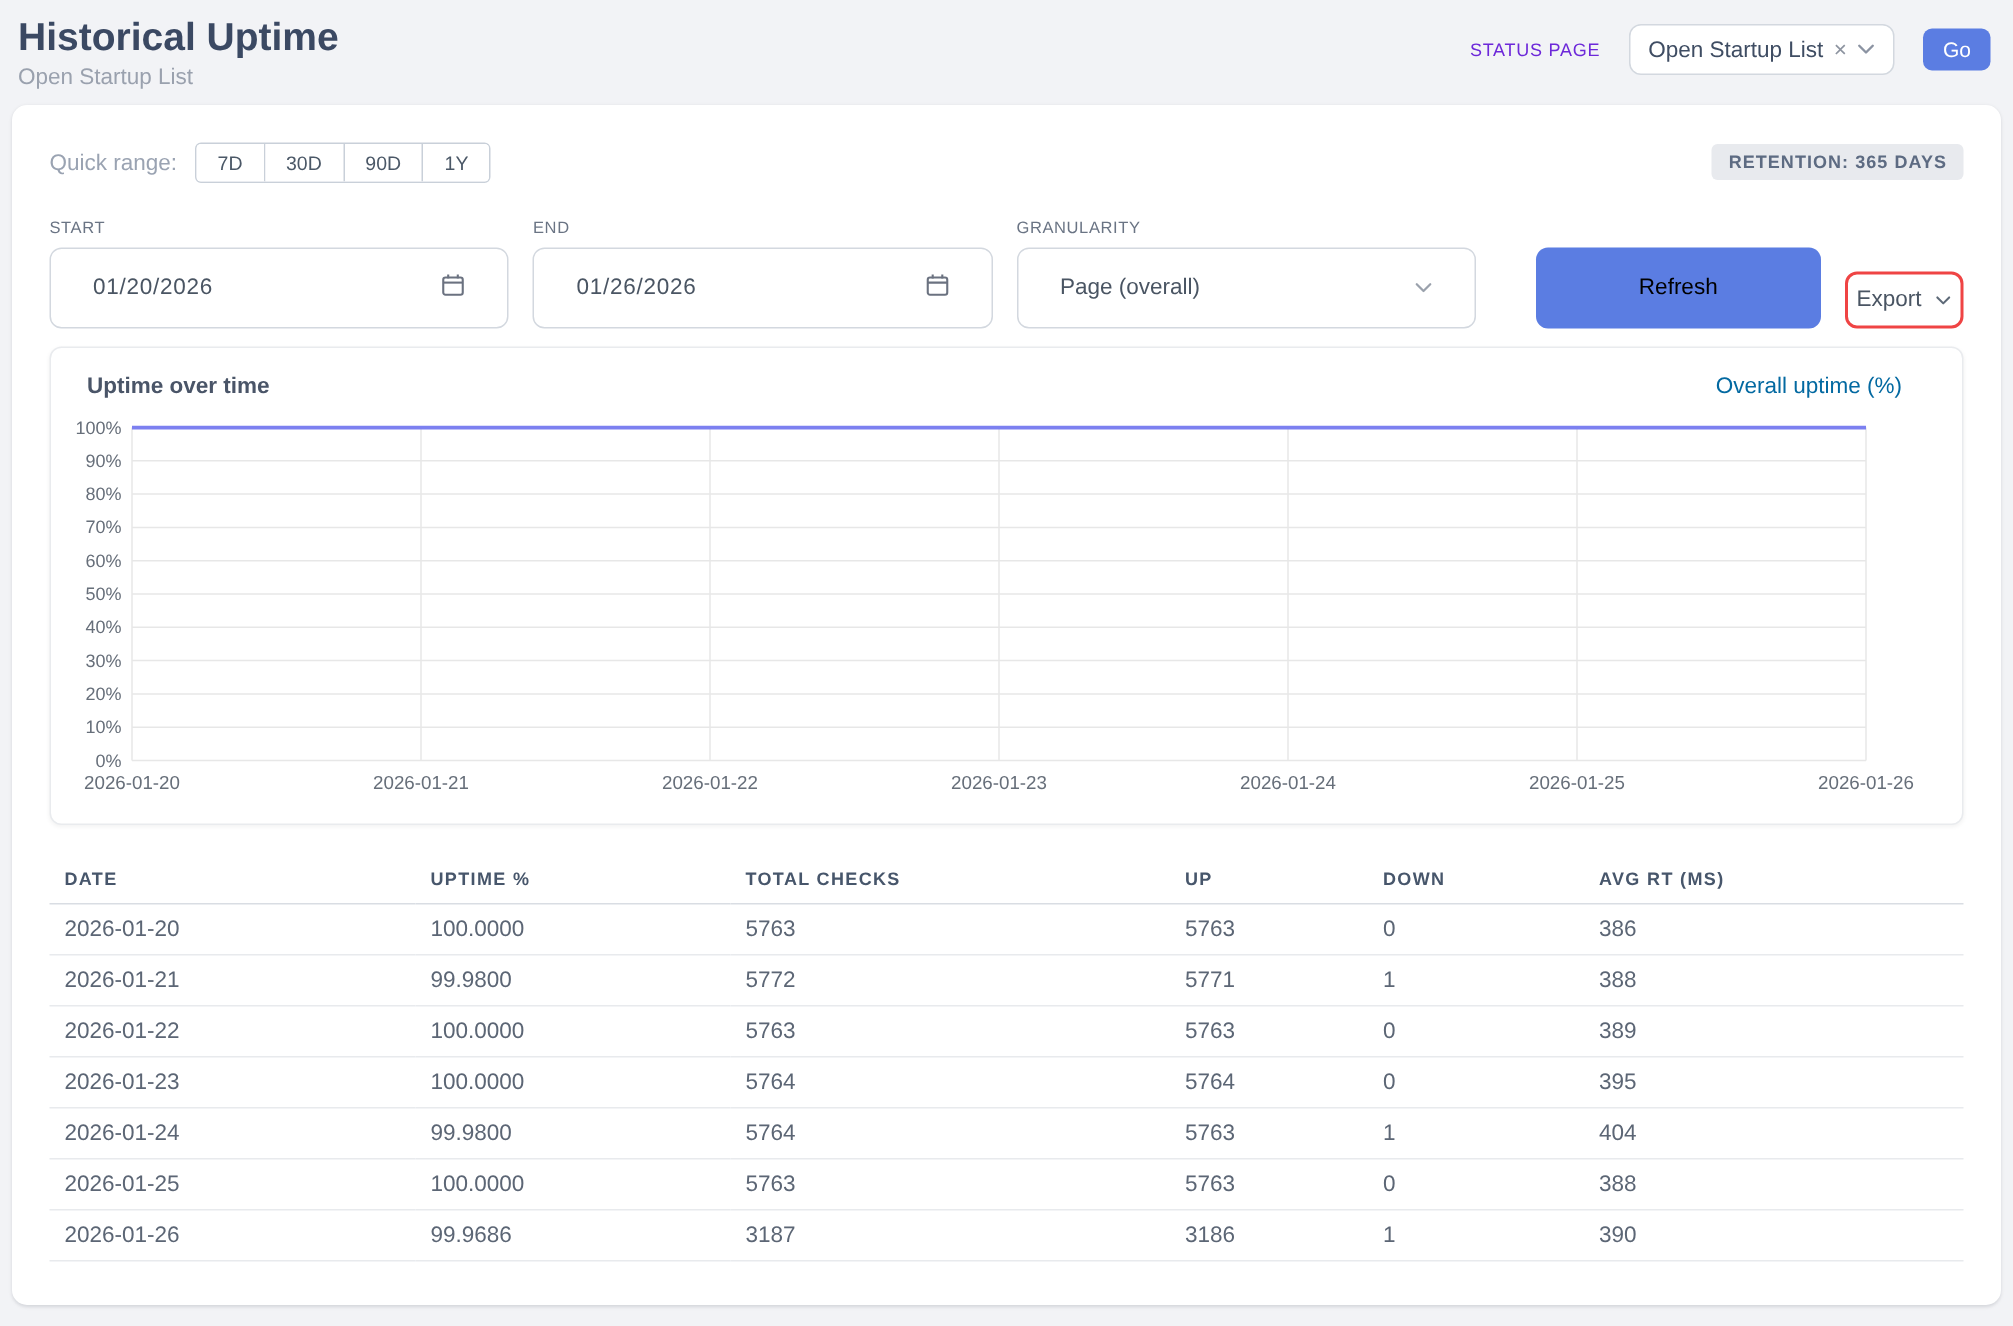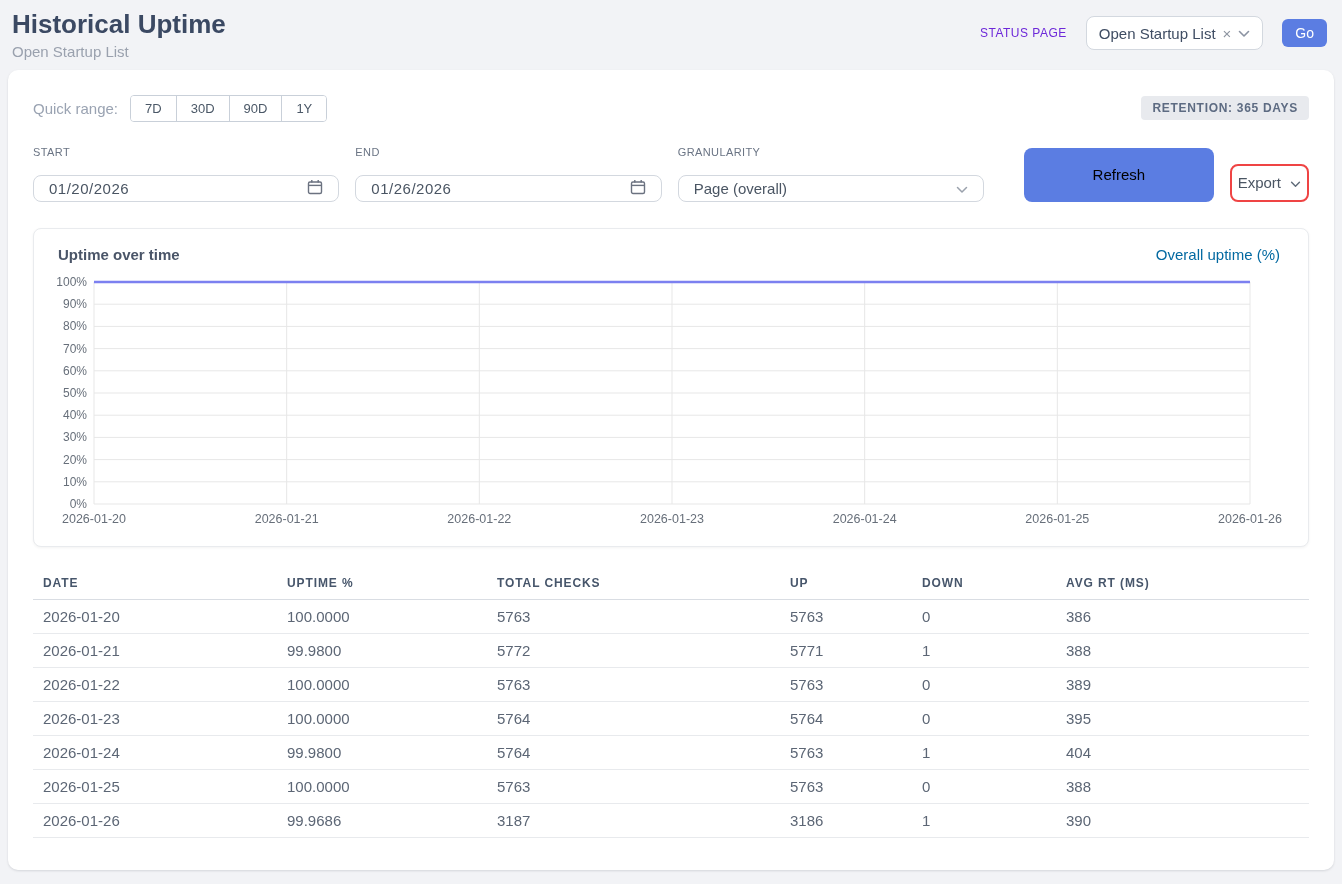--- a/index.html
+++ b/index.html
@@ -29,29 +29,29 @@
 
   .controls-top { display:flex; justify-content:space-between; align-items:center; }
   .qr-left { display:flex; align-items:center; gap:12px; }
   .qr-label { font-size:15px; color:#9aa3b2; }
   .qr-group { display:flex; border:1px solid #c9d0d9; border-radius:4px; overflow:hidden; background:#fff; }
   .qr-btn { background:#fff; border:none; border-right:1px solid #c9d0d9; padding:5px 14px; font-size:13px; color:#4b5867; cursor:pointer; font-family:inherit; }
   .qr-btn:last-child { border-right:none; }
   .retention-badge { background:#e8eaee; color:#5d6b82; font-size:12px; font-weight:bold; letter-spacing:0.7px; border-radius:4px; padding:5px 11px; }
 
   .form-row { display:flex; gap:16px; margin-top:24px; }
-  .field { display:flex; flex-direction:column; width:307px;gap:10px; }
+  .field { display:flex; flex-direction:column; width:307px; }
   .field-label { font-size:11px; color:#6a7484; letter-spacing:0.4px; margin-bottom:7px; }
-  .control { height:27px; border:1px solid #d3d8df; border-radius:8px; background:#fff; display:flex; align-items:center; justify-content:space-between; padding:0 15px; font-size:15px; color:#4a5563; cursor:pointer; }
+  .control { height:54px; border:1px solid #d3d8df; border-radius:8px; background:#fff; display:flex; align-items:center; justify-content:space-between; padding:0 28px; font-size:15px; color:#4a5563; cursor:pointer; }
   .control .value { letter-spacing:0.5px; }
   .refresh-btn { align-self:flex-end; width:190px; height:54px; background:var(--accent); border:none; border-radius:8px; color:#000000; font-size:15px; cursor:pointer; font-family:inherit;margin-left:24px; }
   .export-btn { align-self:flex-end; flex:1; height:38px; background:#fff; border:2px solid #ef4444; border-radius:8px; color:#4a5563; font-size:15px; cursor:pointer; font-family:inherit; display:flex; align-items:center; justify-content:center; gap:9px; }
 
   
-  .chart-card { margin-top:26px; border:1px solid #e9ebee; border-radius:8px; background:#fff; box-shadow:0 1px 3px rgba(0,0,0,.05); padding:17px 4px 10px 0; }
+  .chart-card { margin-top:12px; border:1px solid #e9ebee; border-radius:8px; background:#fff; box-shadow:0 1px 3px rgba(0,0,0,.05); padding:17px 16px 10px 0; }
   .chart-head { display:flex; justify-content:space-between; align-items:center; padding:0 24px; }
   .chart-title { font-size:15px; font-weight:bold; color:#4a5568; }
   .chart-legend { font-size:15px; color:#0369a1; }
   #uptime-chart { display:block; margin:11px auto 0 auto; }
 
   
   .uptime-table { width:100%; border-collapse:collapse; margin-top:22px; table-layout:fixed; }
   .uptime-table th { text-align:left; font-size:12px; font-weight:bold; letter-spacing:0.9px; color:#47566b; padding:7px 10px 9px 10px; border-bottom:1px solid #d9dde3; }
   .uptime-table td { font-size:15px; color:#5c6675; padding:8px 10px; border-bottom:1px solid #e8eaed; }
 

